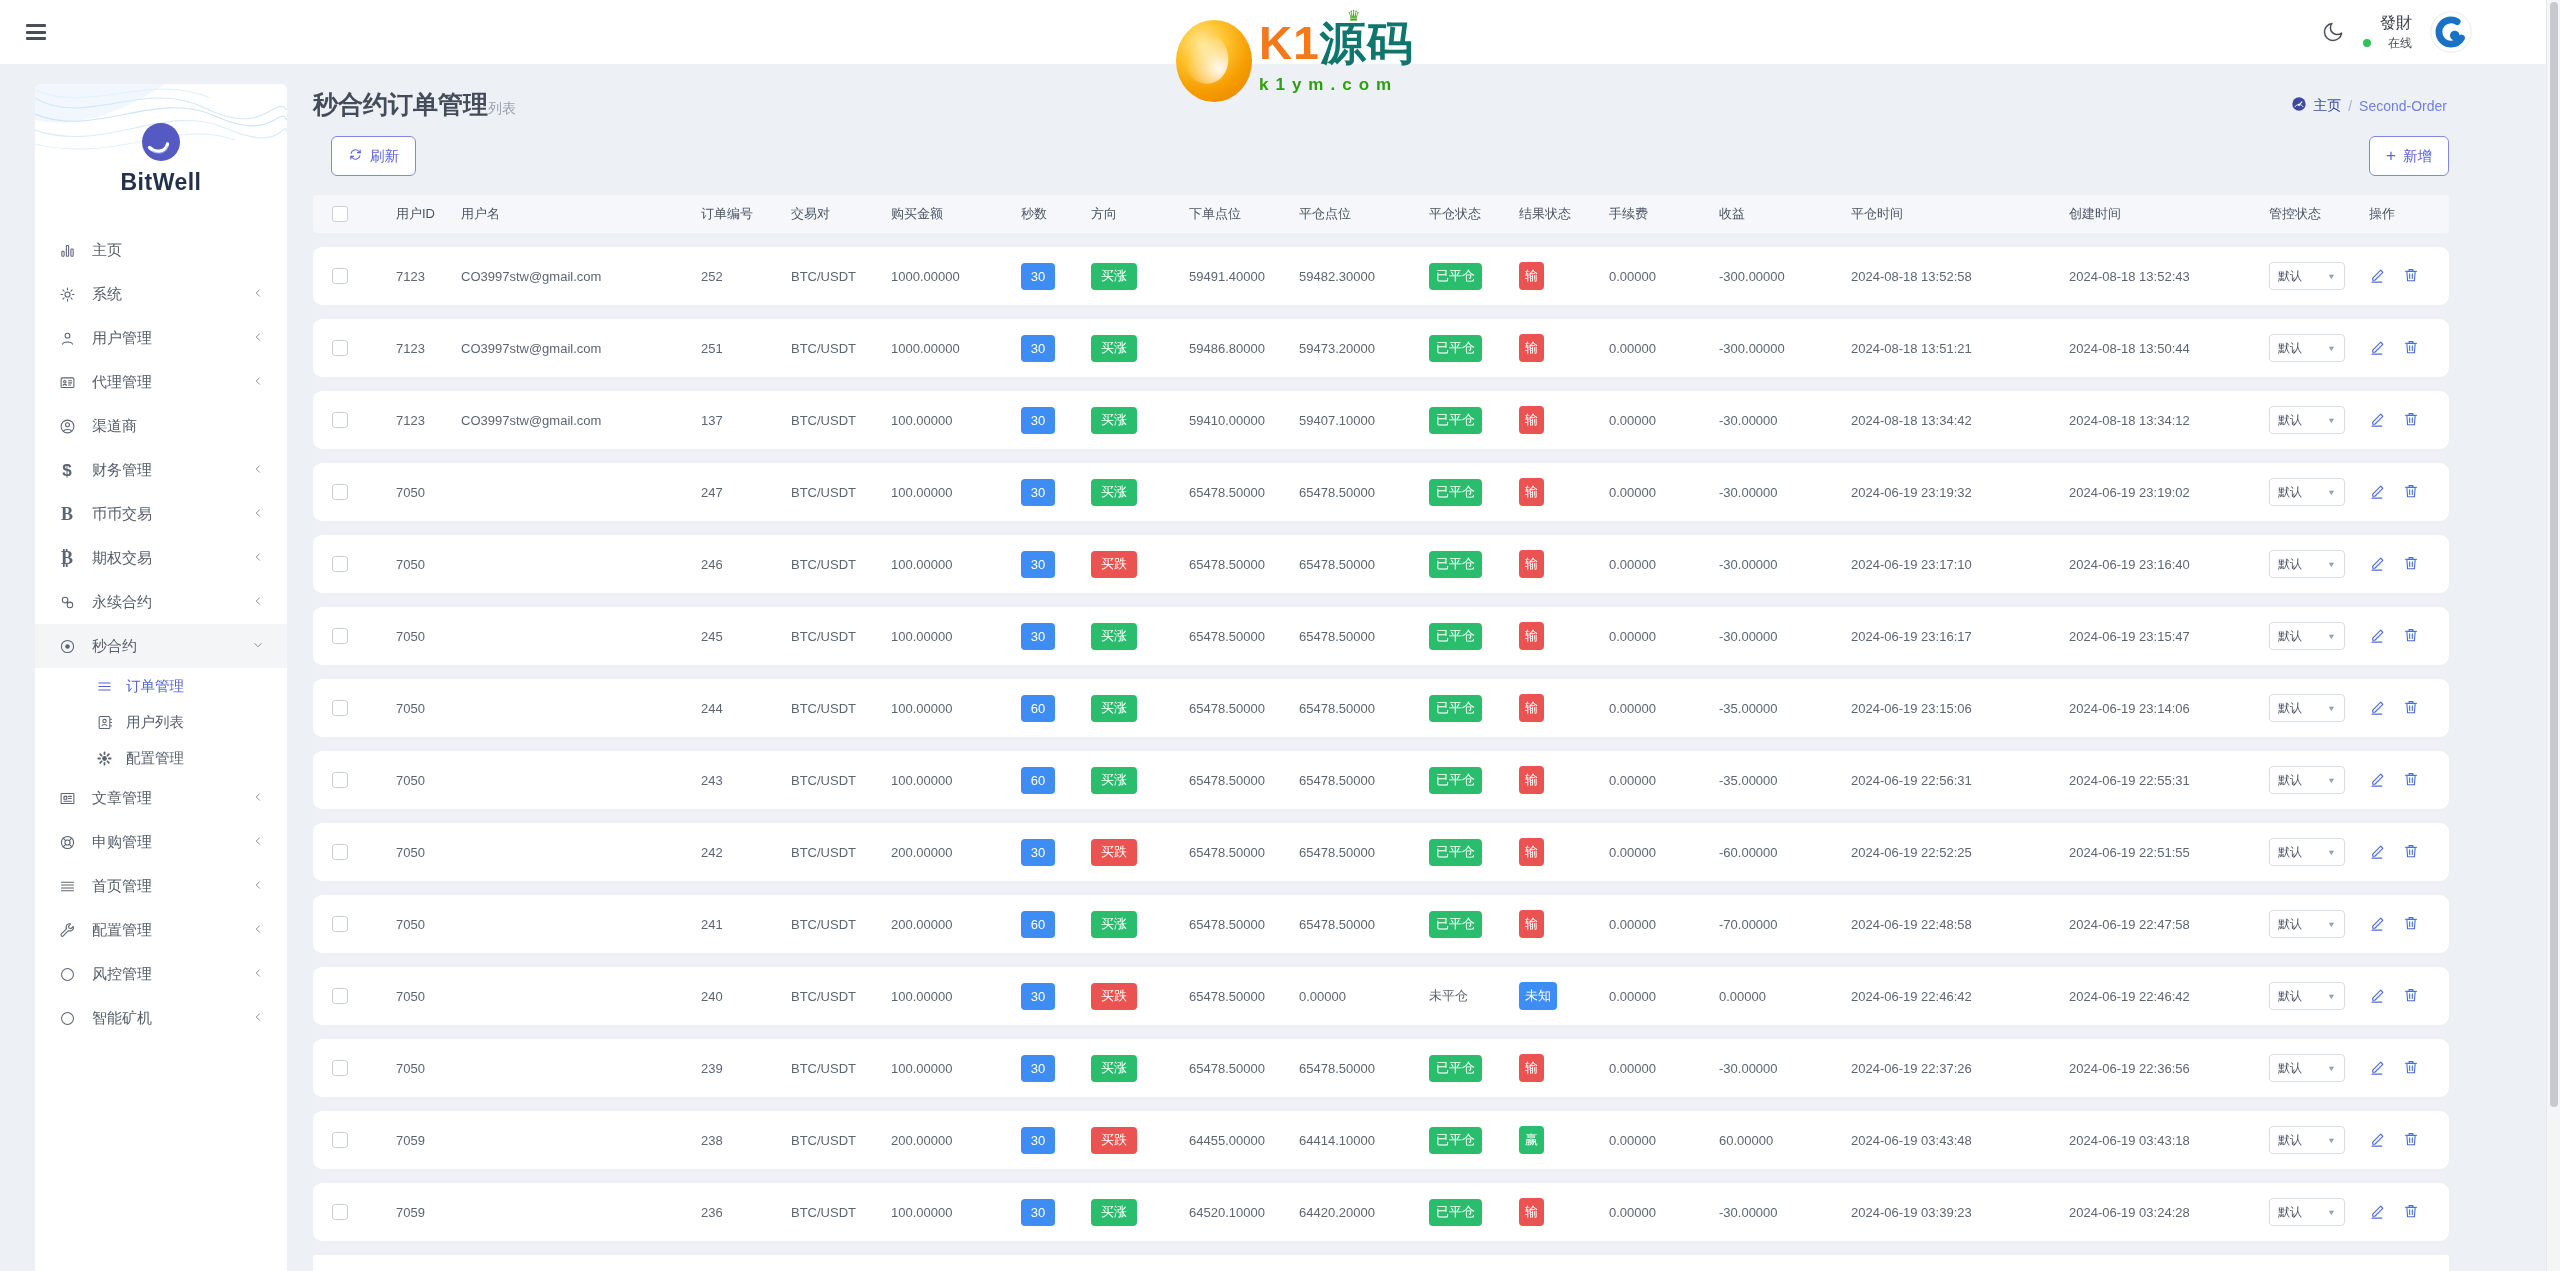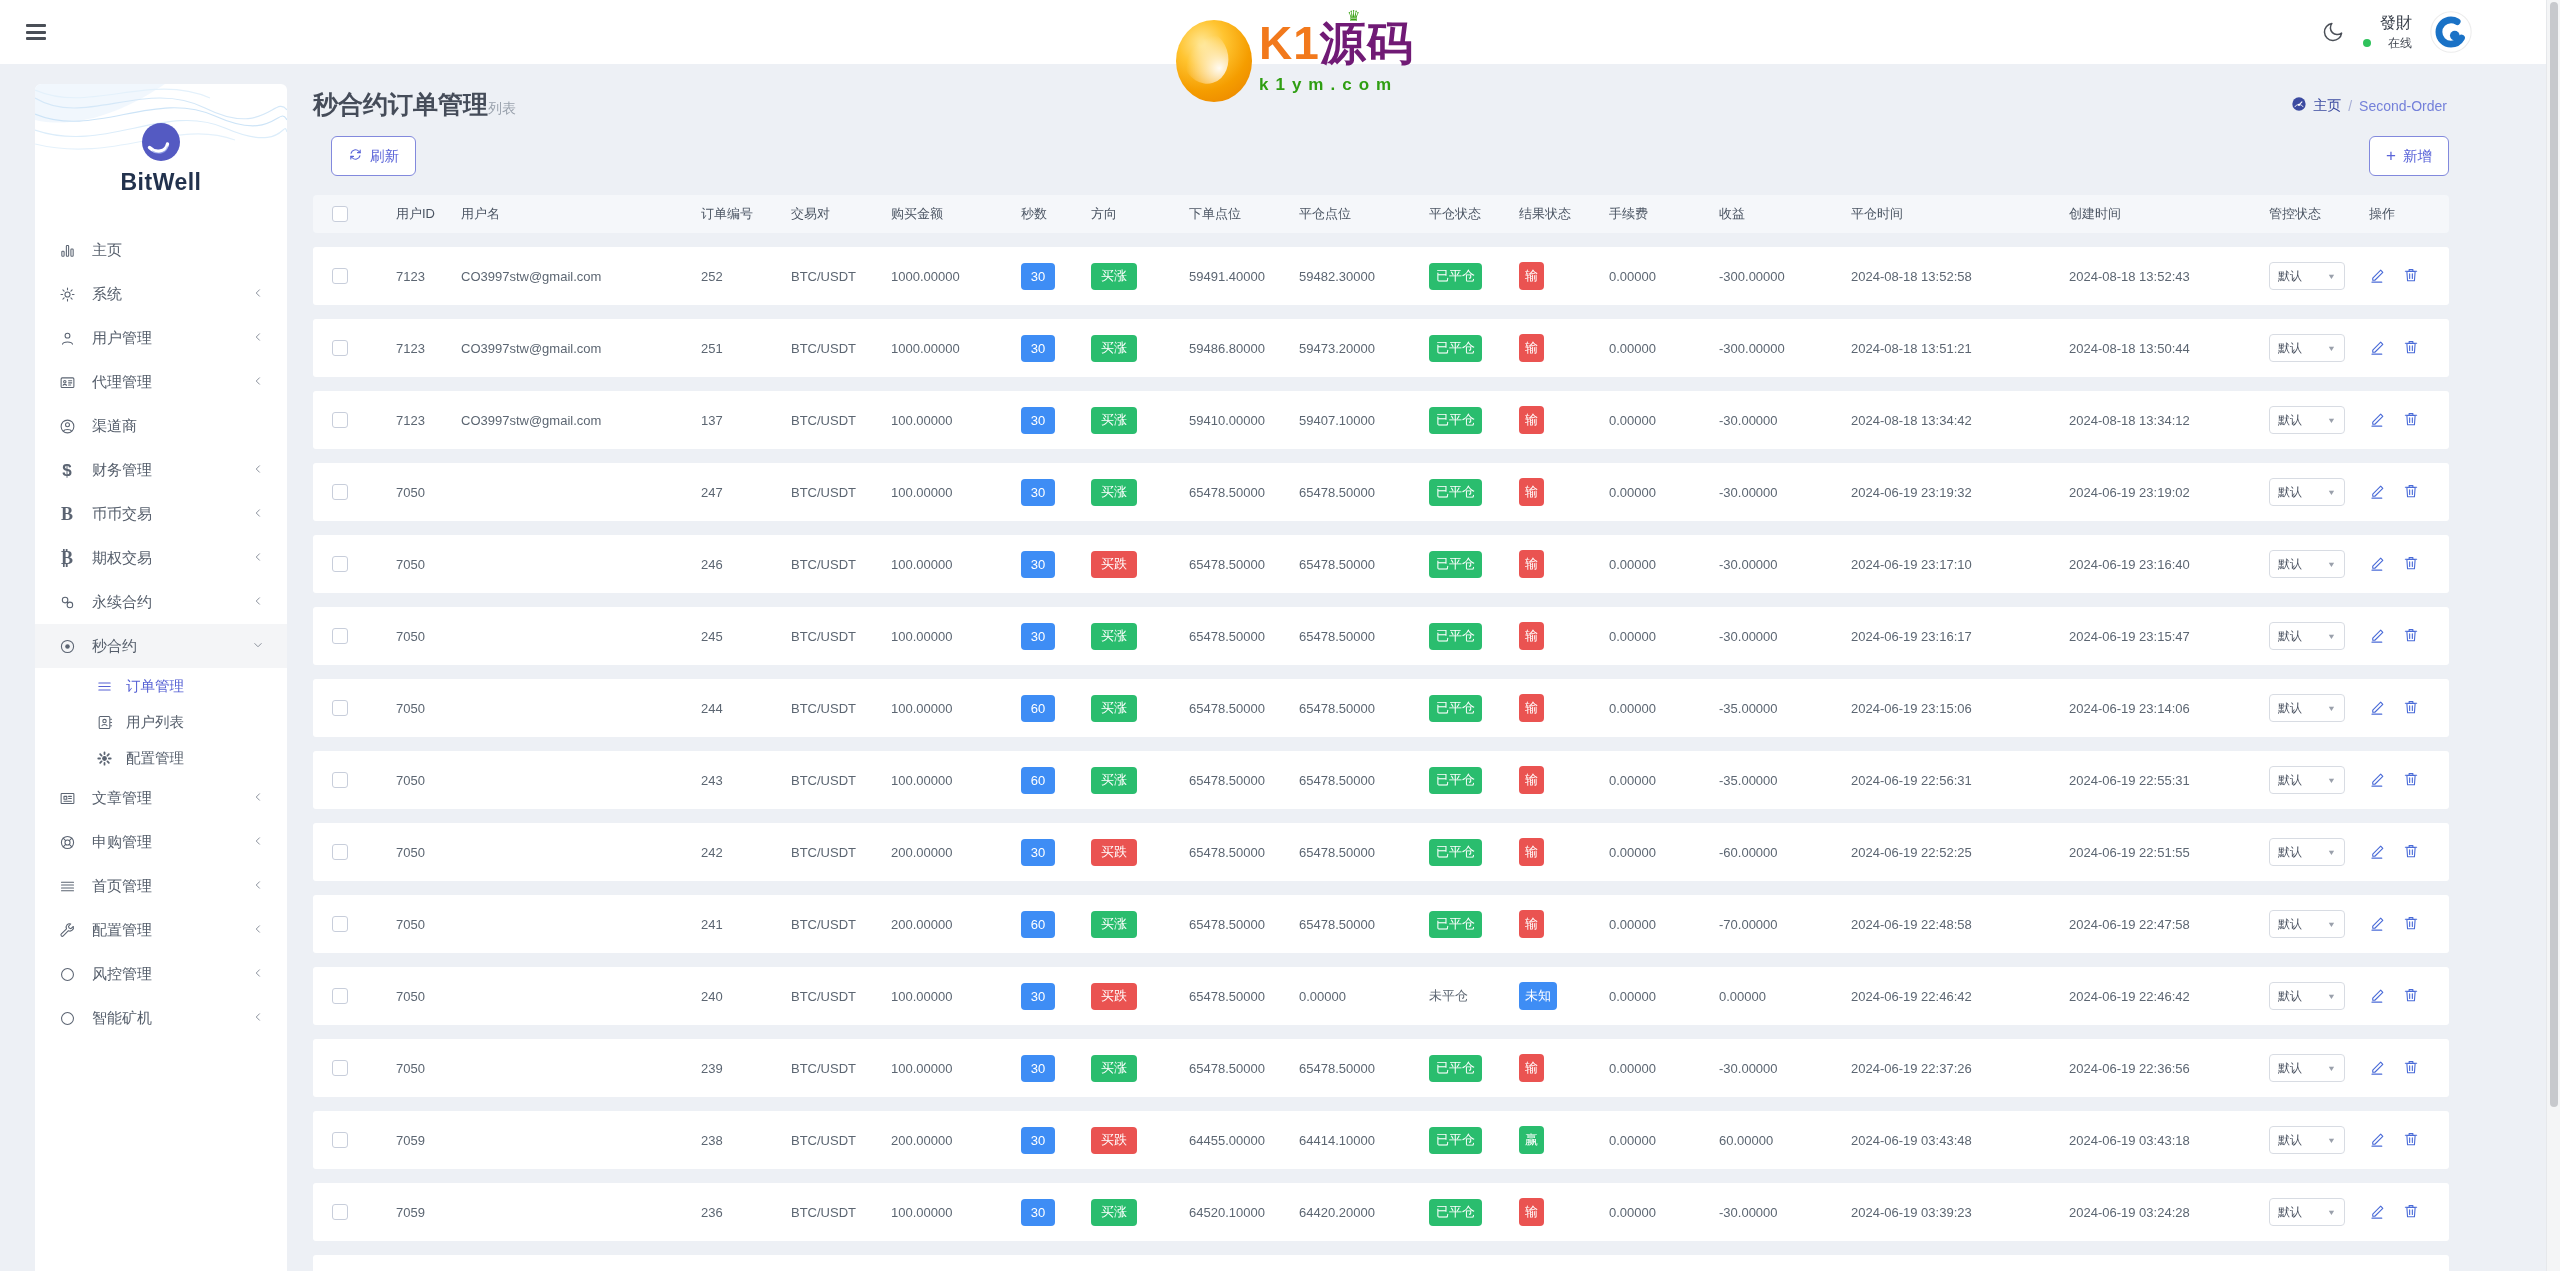--- a/index.html
+++ b/index.html
@@ -21,21 +21,21 @@
 
 
 .watermark { position:absolute; left:1176px; top:20px; z-index:9; display:flex; align-items:flex-start; }
 .sphere { width:76px; height:82px; border-radius:50%; position:relative; overflow:hidden;
   background:radial-gradient(circle at 34% 28%, #ffe389 4%, #ffc430 30%, #f59d00 62%, #e87f00 100%); }
 .sphere::after { content:""; position:absolute; left:8%; top:12%; width:60%; height:66%; border-radius:50%;
   background:radial-gradient(circle at 72% 78%, rgba(255,255,255,.95), rgba(255,255,255,0) 62%); transform:rotate(-18deg); }
 .wm-text { margin-left:7px; position:relative; }
 .wm-line1 { font-size:46px; font-weight:800; line-height:1.02; letter-spacing:1px; white-space:nowrap; }
 .wm-k1 { color:#f2791c; }
-.wm-ym { color:#701a75;font-family:Liberation Mono, monospace; }
+.wm-ym { color:#0f766e;font-family:Liberation Mono, monospace; }
 .wm-crown { position:absolute; top:-13px; left:88px; font-size:15px; color:#3aa315; }
 .wm-site { font-size:17px; letter-spacing:7px; color:#2f9e12; font-weight:700; margin-top:4px; }
 
 
 .page { position:absolute; left:0; top:64px; width:2560px; height:1207px; background:#edf0f5; overflow:hidden; }
 
 
 .sidebar { position:absolute; left:35px; top:20px; width:252px; height:1200px; background:#fff; border-radius:6px 6px 0 0; }
 .wave { position:absolute; top:0; left:0; width:252px; height:84px; overflow:hidden; border-radius:6px 6px 0 0; }
 .brand { position:relative; padding-top:38px; text-align:center; }
@@ -73,21 +73,21 @@
   border:1px solid #8289dd; border-radius:6px; color:#5a64d8; font-size:14.5px; cursor:pointer; font-family:inherit; }
 .btn svg { width:15px; height:15px; stroke:#5a64d8; fill:none; stroke-width:1.7; stroke-linecap:round; stroke-linejoin:round; }
 .btn .plus { font-size:17px; margin-top:-1px; }
 
 
 .table { margin-top:19px; }
 .trow { display:grid;
   grid-template-columns:83px 65px 240px 90px 100px 130px 70px 98px 110px 130px 90px 90px 110px 132px 218px 200px 100px 80px;
   align-items:center; }
 .thead { height:38px; background:#f5f7fa; border-radius:4px; font-size:13px; color:#4b5563; }
-.tr { height:58px; background:#fff; border-radius:3px; margin-top:14px; font-size:13px; color:#5c6672; }
+.tr { height:58px; background:#fff; border-radius:9px; margin-top:14px; font-size:13px; color:#5c6672; }
 .c { padding-right:6px; white-space:nowrap; overflow:hidden; }
 .c-check { padding-left:19px; }
 .checkbox { width:16px; height:16px; border:1px solid #c8cedb; border-radius:3px; background:#fff; cursor:pointer; }
 .badge { display:inline-flex; align-items:center; justify-content:center; height:27px; min-width:34px;
   padding:0 7px; border-radius:4px; color:#fff; font-size:13px; }
 .badge.dir { min-width:46px; }
 .badge.rslt { min-width:24px; padding:0 6px; height:28px; }
 .bg-blue { background:#3e8df5; } .bg-green { background:#2abd6e; } .bg-red { background:#ea5351; }
 .plain-state { color:#5c6672; }
 .ctl { width:76px; height:28px; border:1px solid #d8dce3; border-radius:4px; background:#fff; display:inline-flex;

